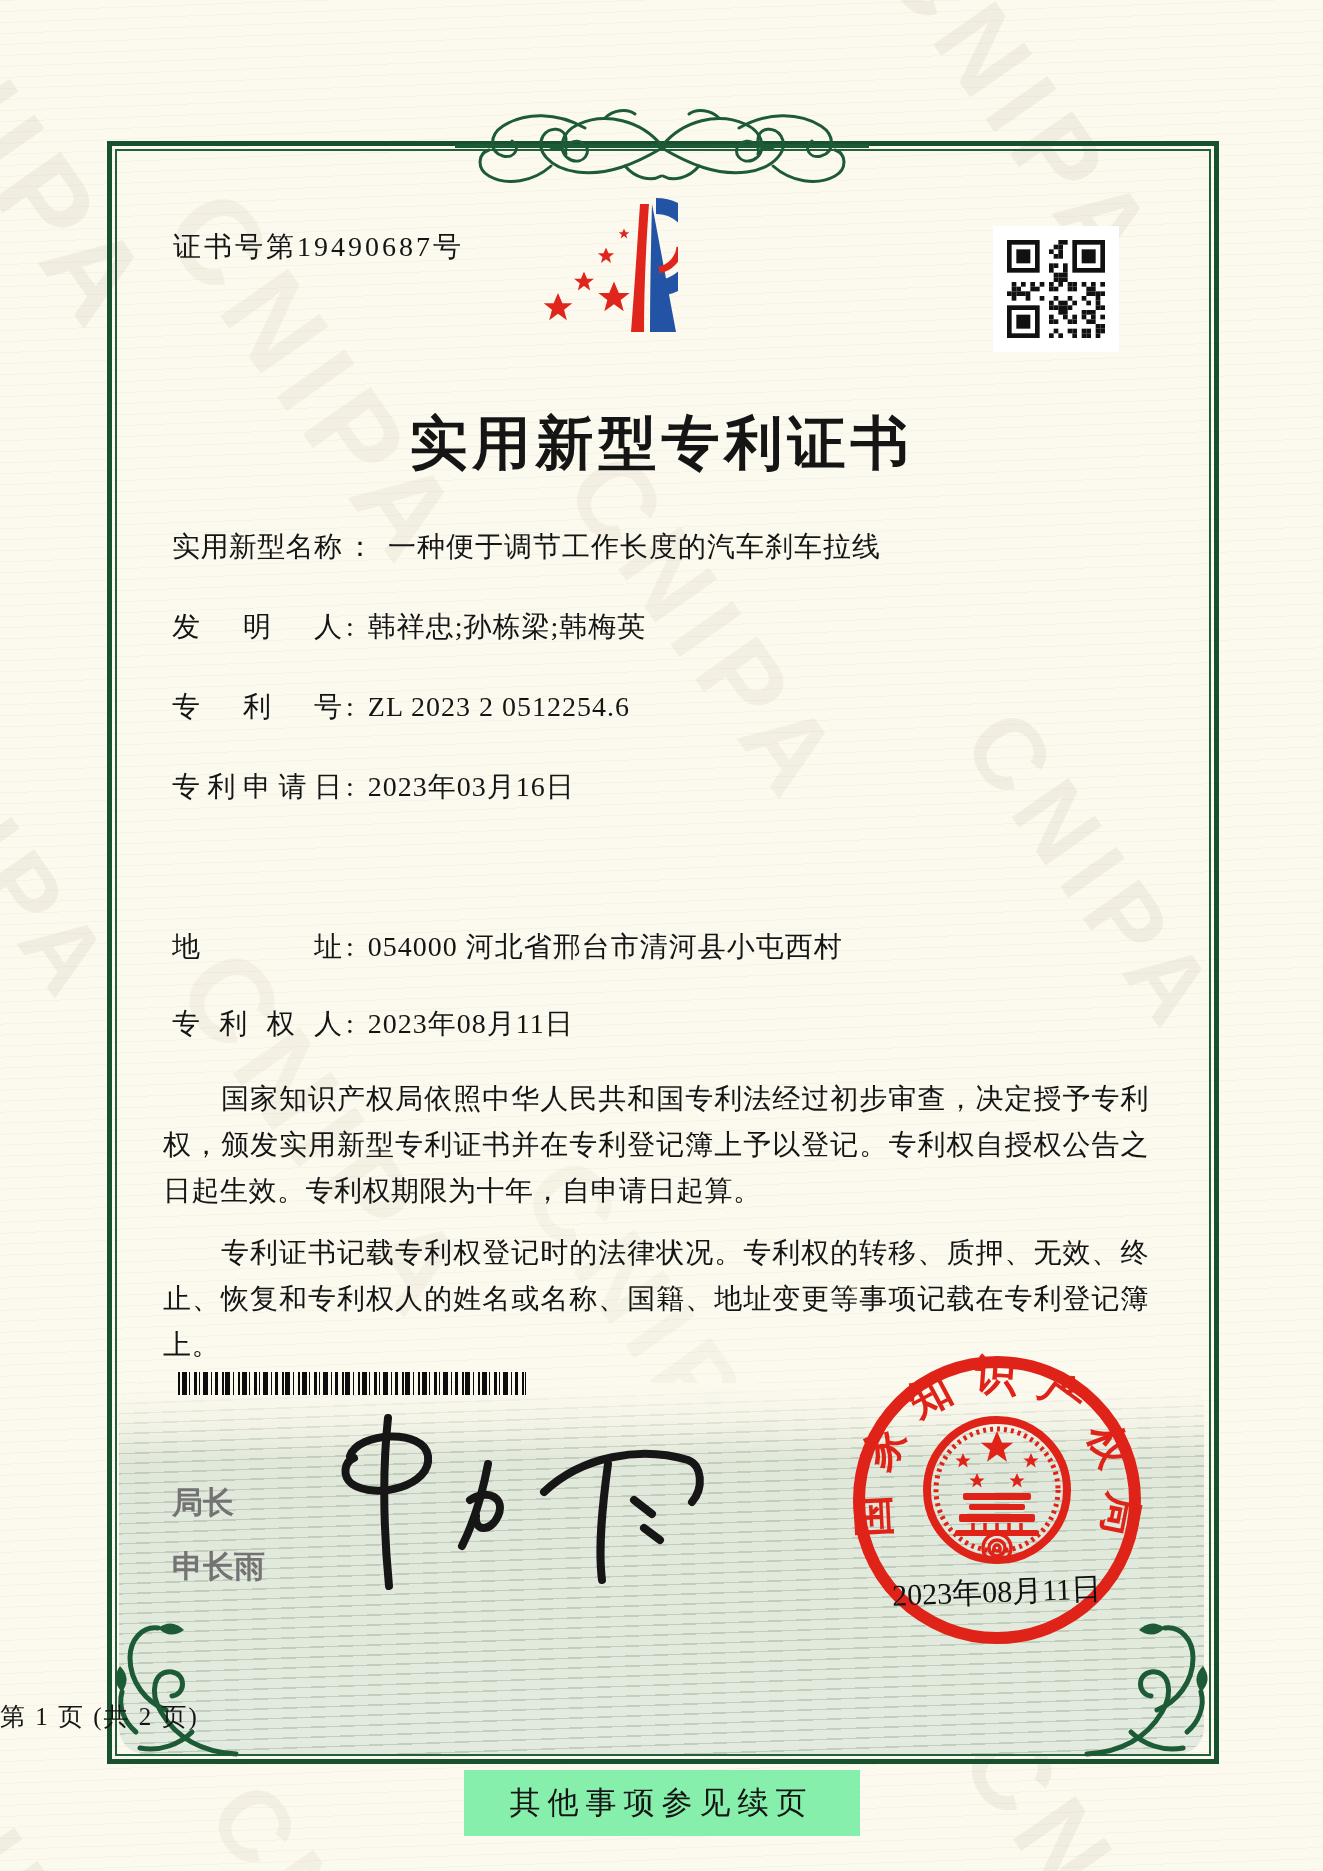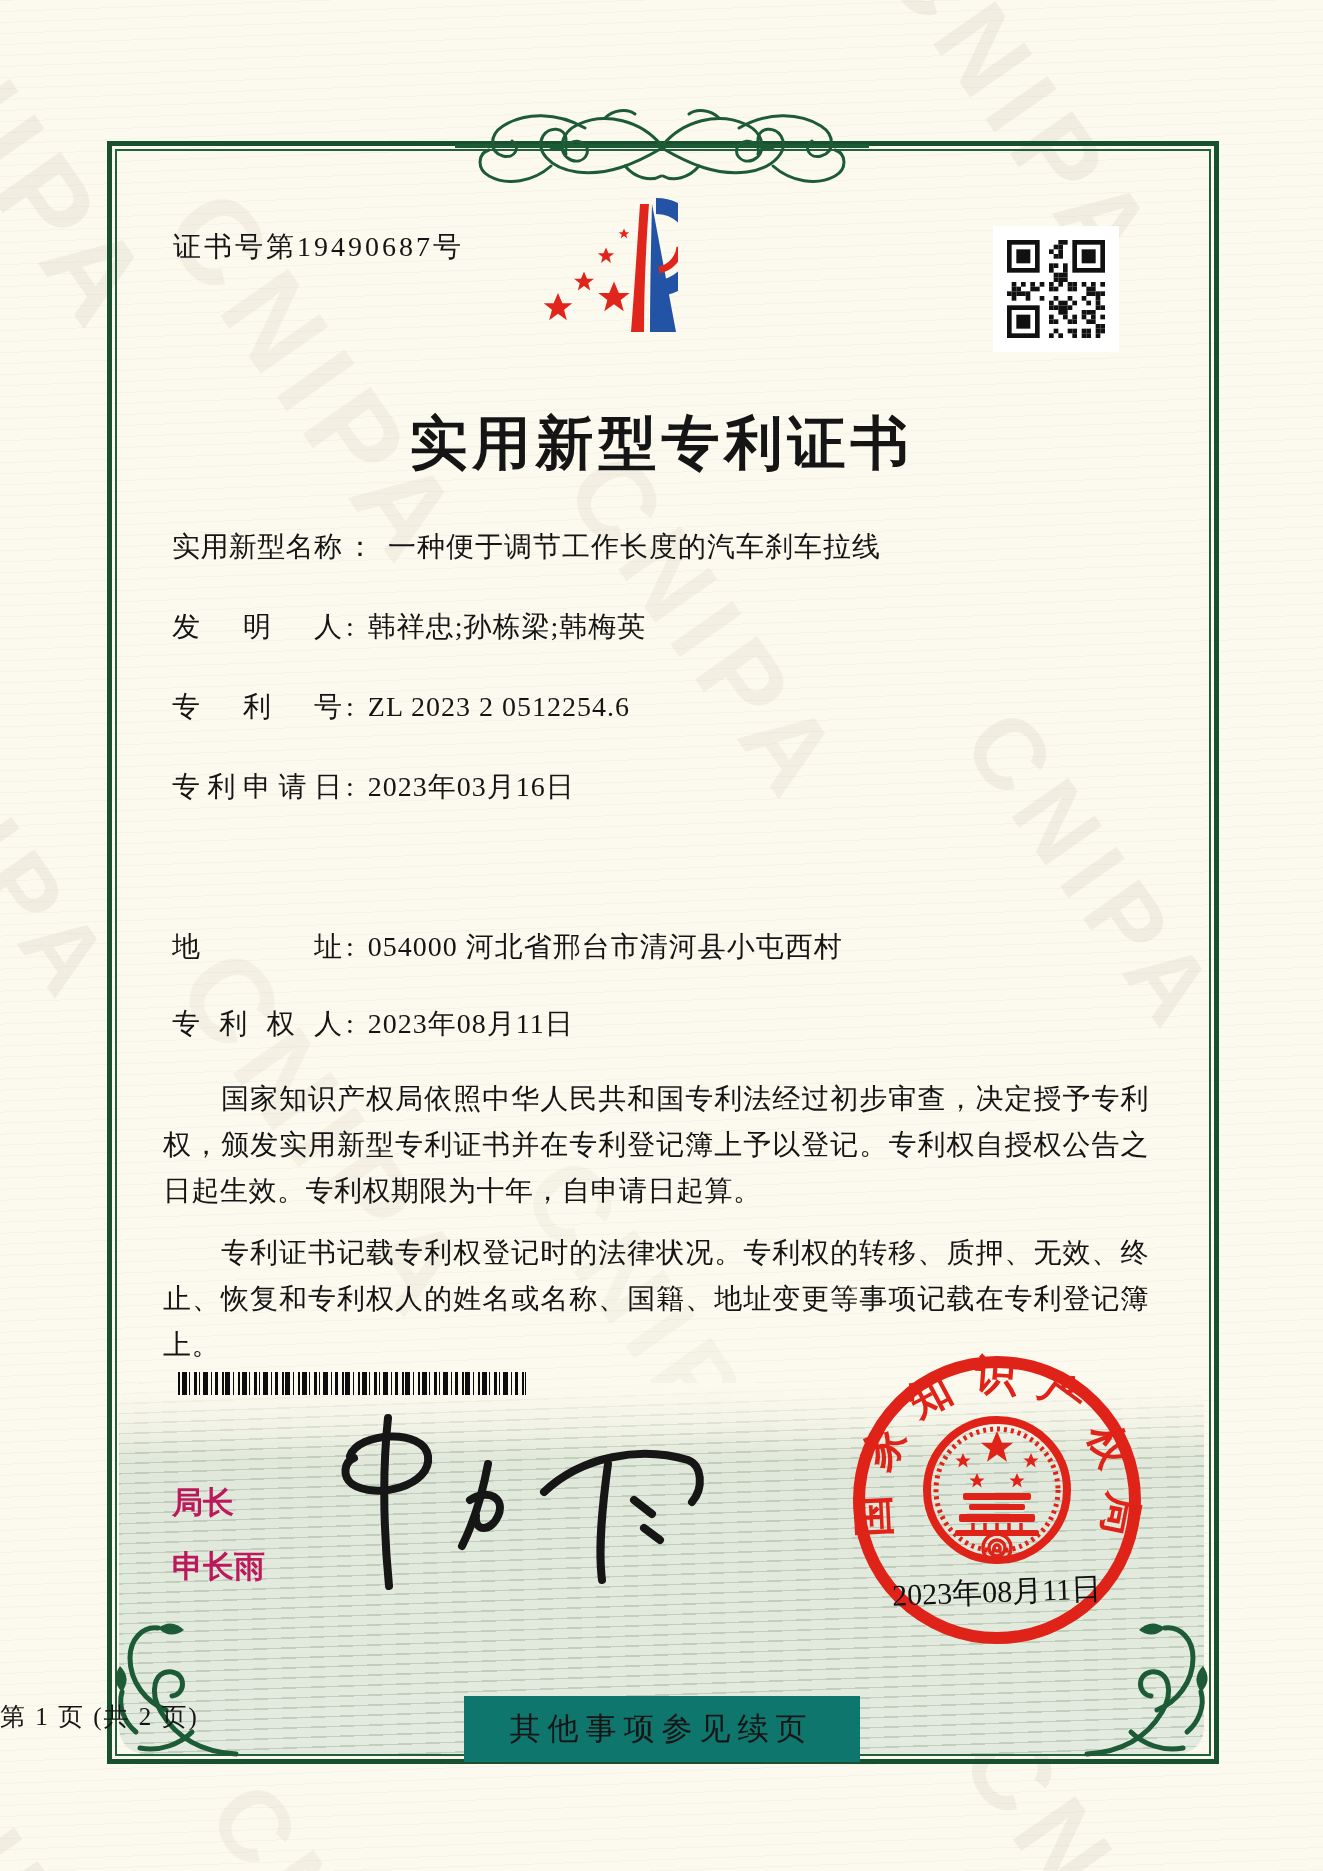--- a/index.html
+++ b/index.html
@@ -48,29 +48,29 @@
   .barcode{position:absolute;left:178px;top:1372px;width:348px;height:23px;
     background:repeating-linear-gradient(90deg,
       #0c0c0c 0 2px,rgba(0,0,0,0) 2px 4px,#0c0c0c 4px 9px,rgba(0,0,0,0) 9px 11px,
       #0c0c0c 11px 12px,rgba(0,0,0,0) 12px 16px,#0c0c0c 16px 19px,rgba(0,0,0,0) 19px 21px,
       #0c0c0c 21px 22px,rgba(0,0,0,0) 22px 25px,#0c0c0c 25px 30px,rgba(0,0,0,0) 30px 33px,
       #0c0c0c 33px 34px,rgba(0,0,0,0) 34px 37px,#0c0c0c 37px 40px,rgba(0,0,0,0) 40px 44px,
       #0c0c0c 44px 46px,rgba(0,0,0,0) 46px 47px,#0c0c0c 47px 52px,rgba(0,0,0,0) 52px 55px,
       #0c0c0c 55px 56px,rgba(0,0,0,0) 56px 60px);}
   
   .signer{position:absolute;left:172px;font-family:"Liberation Sans",sans-serif;
-          font-weight:700;font-size:31px;color:#be185d;}
+          font-weight:700;font-size:31px;color:#737373;}
   .signer.t{top:1482px}.signer.n{top:1546px}
   .signature{position:absolute;left:292px;top:1404px;}
   
   .seal{position:absolute;left:847px;top:1350px;}
   
   .page-foot{position:absolute;left:0;top:1700px;width:100%;text-align:left;font-size:25px;letter-spacing:2px;}
-  .note{position:absolute;left:50%;top:1696px;transform:translateX(-50%);
-        background:#0f766e;padding:12px 46px;font-size:31px;letter-spacing:7px;white-space:nowrap;text-align:center;}
+  .note{position:absolute;left:50%;top:1770px;transform:translateX(-50%);
+        background:#86efac;padding:12px 46px;font-size:31px;letter-spacing:7px;white-space:nowrap;text-align:center;}
 </style>
 </head>
 <body>
 
 <div class="page">
 
   <div class="wm" style="left:-60px;top:-70px;font-size:120px;opacity:.5">CNIPA</div>
   <div class="wm" style="left:960px;top:-95px;font-size:110px;opacity:.45">CNIPA</div>
   <div class="wm" style="left:250px;top:165px;font-size:120px;opacity:.4">CNIPA</div>
   <div class="wm" style="left:645px;top:430px;font-size:110px;opacity:.4">CNIPA</div>

